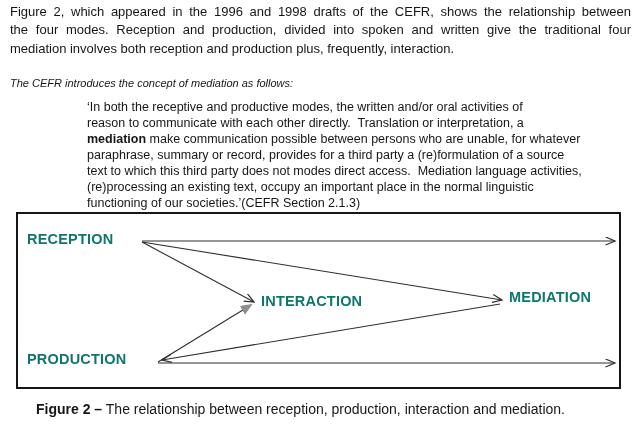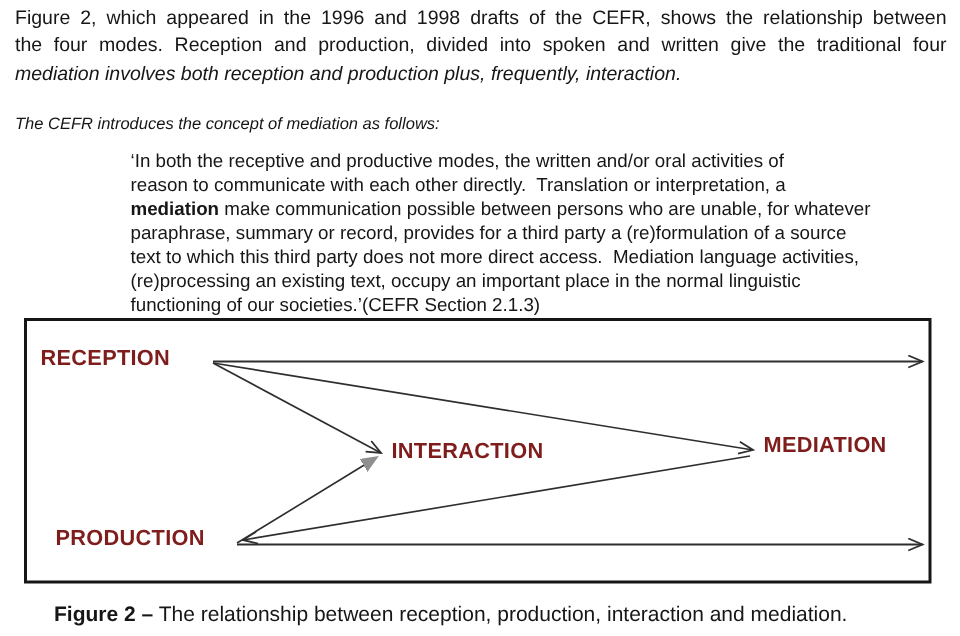--- a/index.html
+++ b/index.html
@@ -12,21 +12,21 @@
     overflow: hidden;
   }
   .page { position: absolute; inset: 0; }
 
   
   .para1 {
     position: absolute; left: 10px; top: 3px; width: 621px;
     font-size: 13px; line-height: 18.3px;
   }
   .jline { text-align: justify; text-align-last: justify; white-space: normal; }
-  .jline.last { text-align-last: left; font-style: italic; }
+  .jline.last { text-align-last: left; }
 
   .para2 {
     position: absolute; left: 10px; top: 75px; width: 621px;
     font-size: 11px; line-height: 16px; font-style: italic;
   }
 
   
   .quote {
     position: absolute; left: 87px; top: 99px;
     font-size: 12.5px; line-height: 16px;
@@ -39,24 +39,24 @@
     position: absolute; left: 16px; top: 212px;
     width: 605px; height: 177px;
     border: 2px solid #161616;
     box-sizing: border-box;
     background: #ffffff;
   }
   .diagram svg { position: absolute; left: 0; top: 0; }
   .node {
     position: absolute;
     font-weight: bold; font-size: 14.5px; letter-spacing: 0.2px;
-    line-height: 15px; white-space: nowrap; color: #7f1d1d;
+    line-height: 15px; white-space: nowrap; color: #0f766e;
   }
   .node-reception   { left: 9px;   top: 18px;  }
-  .node-production  { left: 19px;   top: 138px; }
+  .node-production  { left: 9px;   top: 138px; }
   .node-interaction { left: 243px; top: 80px;  }
   .node-mediation   { left: 491px; top: 76px;  }
 
   
   .caption {
     position: absolute; left: 0px; top: 401px; width: 601px;
     text-align: center; font-size: 14px; line-height: 16px;
   }
   .caption .cap-label { font-weight: bold; }
 </style>
@@ -71,21 +71,21 @@
     <div class="jline last">mediation involves both reception and production plus, frequently, interaction.</div>
   </div>
 
   <div class="para2">The CEFR introduces the concept of mediation as follows:</div>
 
   <div class="quote">
     <div class="qline"><b></b><span>‘In both the receptive and productive modes, the written and/or oral activities of</span></div>
     <div class="qline"><b></b><span>reason to communicate with each other directly.  Translation or interpretation, a</span></div>
     <div class="qline"><b>mediation</b><span> make communication possible between persons who are unable, for whatever</span></div>
     <div class="qline"><b></b><span>paraphrase, summary or record, provides for a third party a (re)formulation of a source</span></div>
-    <div class="qline"><b></b><span>text to which this third party does not more direct access.  Mediation language activities,</span></div>
+    <div class="qline"><b></b><span>text to which this third party does not modes direct access.  Mediation language activities,</span></div>
     <div class="qline"><b></b><span>(re)processing an existing text, occupy an important place in the normal linguistic</span></div>
     <div class="qline"><b></b><span>functioning of our societies.’(CEFR Section 2.1.3)</span></div>
   </div>
 
   <div class="diagram">
     <svg width="601" height="173" viewBox="0 0 601 173">
       <defs>
         <marker id="arrow-black" markerUnits="userSpaceOnUse" markerWidth="12" markerHeight="10" refX="10" refY="4.5" orient="auto">
           <path d="M0.5,0.5 L10,4.5 L0.5,8.5" fill="none" stroke="#2e2e2e" stroke-width="1.2"></path>
         </marker>

